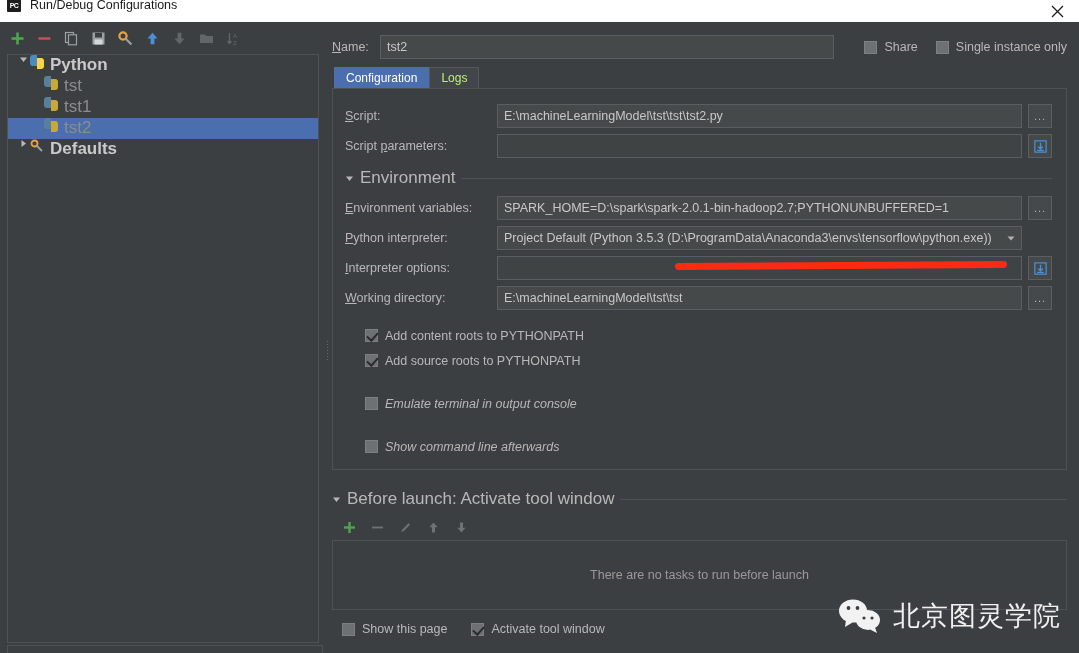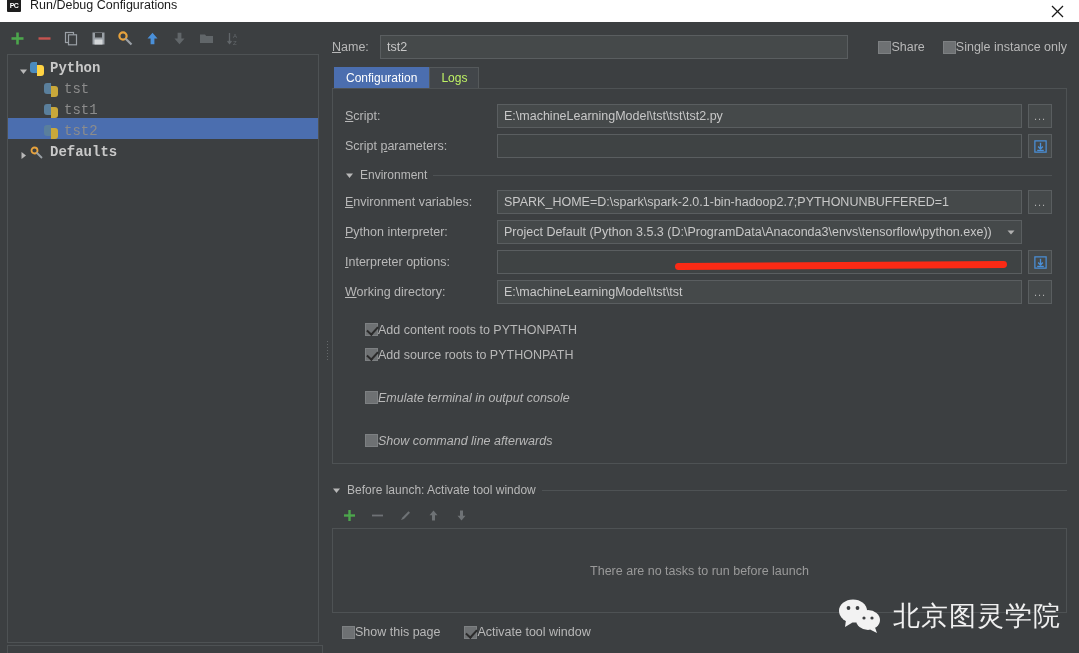--- a/index.html
+++ b/index.html
@@ -61,23 +61,23 @@
     cursor: pointer;
   }
   .tb-icon.dis { opacity: .55; cursor: default; }
 
   .tree {
     flex: 1 1 auto; margin: 3px 4px 10px 7px;
     border: 1px solid #4e5254; background: #3c3f41;
     overflow: hidden; position: relative;
   }
   .trow {
-    height: 21px; display: flex; align-items: flex-end;
-    padding-left: 8px; font-size: 14px; color: #bbbbbb;
-    cursor: pointer; white-space: nowrap; font-family: Liberation Mono, monospace;
+    height: 21px; display: flex; align-items: flex-start;
+    padding-left: 8px; font-size: 17px; color: #bbbbbb;
+    cursor: pointer; white-space: nowrap;
   }
   .trow.sel { background: #4b6eaf; color: #e8e8e8; }
   .trow.root { color: #c9c9c9; font-weight: bold; }
   .trow.child { padding-left: 36px; color: #8c8c8c; }
   .tri {
     width: 14px; flex: 0 0 14px; display: flex;
     align-items: center; justify-content: center;
   }
   .tri svg { display: block; }
   .pyico {
@@ -129,21 +129,21 @@
     white-space: nowrap; overflow: hidden;
   }
   .inp.empty { background: #3f4344; }
   .name-input { flex: 1 1 auto; max-width: 472px; }
 
   .hdr-checks {
     display: flex; align-items: center; gap: 18px;
     margin-left: auto; padding-left: 30px;
   }
   .chk {
-    display: flex; align-items: center; 
+    display: flex; align-items: center; gap: 7px;
     font-size: 12.5px; color: #b8b8b8; cursor: pointer;
     white-space: nowrap;
   }
   .box {
     width: 13px; height: 13px; flex: 0 0 13px;
     background: #6e7173; border: 1px solid #7d8082;
     position: relative;
   }
   .box.checked::after {
     content: ""; position: absolute; left: 3px; top: 0px;
@@ -181,39 +181,39 @@
     background: #45494a; border: 1px solid #5a5e60; border-left: none;
     display: flex; align-items: center; justify-content: center; cursor: pointer;
   }
   .combo { display: flex; flex: 1 1 auto; position: relative; }
   .combo .inp { flex: 1 1 auto; border-right: none; }
 
   .sep-hdr {
     display: flex; align-items: center; gap: 6px;
     margin: 7px 0 5px 0; cursor: pointer;
   }
-  .sep-hdr .cap { font-size: 12px; color: #b8b8b8; white-space: nowrap; text-align: right; }
+  .sep-hdr .cap { font-size: 17px; color: #b8b8b8; white-space: nowrap; text-align: right; }
   .sep-line { flex: 1 1 auto; height: 1px; background: #4e5254; }
 
   .cb-list { margin: 10px 0 0 20px; }
   .cb-list .chk { height: 25px; }
   .cb-list .chk.gap { margin-top: 18px; font-style: italic; }
 
   
   .bl-wrap { margin-top: 12px; }
   .bl-toolbar {
     display: flex; align-items: center; gap: 14px;
     height: 26px; padding-left: 10px;
   }
   .bl-icon {
     width: 14px; height: 14px; display: flex;
     align-items: center; justify-content: center; cursor: pointer;
   }
   .bl-box {
-    border: 1px solid #4e5254; height: 85px;
+    border: 1px solid #4e5254; height: 70px;
     display: flex; align-items: center; justify-content: center;
     font-size: 12.5px; color: #9a9a9a;
   }
   .bottom-checks {
     display: flex; align-items: center; gap: 24px;
     margin-top: 12px; padding-left: 10px;
   }
 
   
   .watermark {

